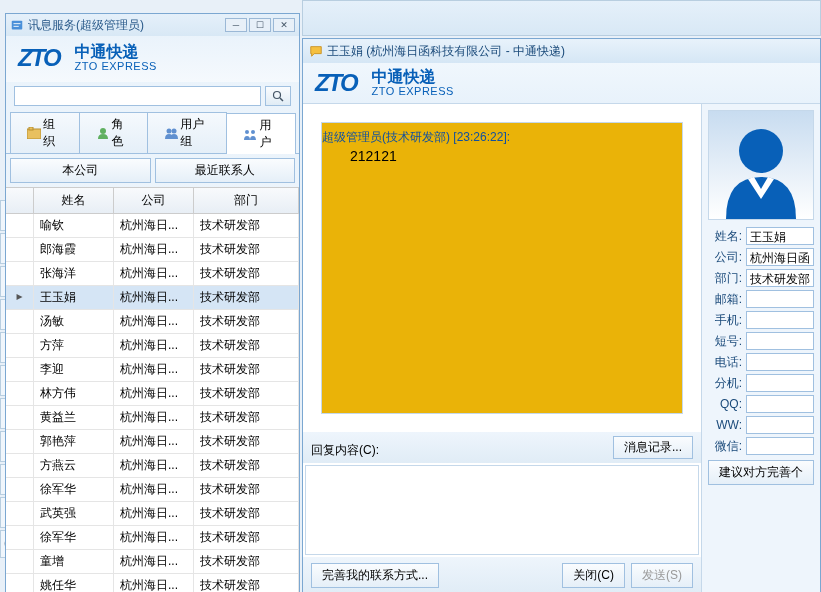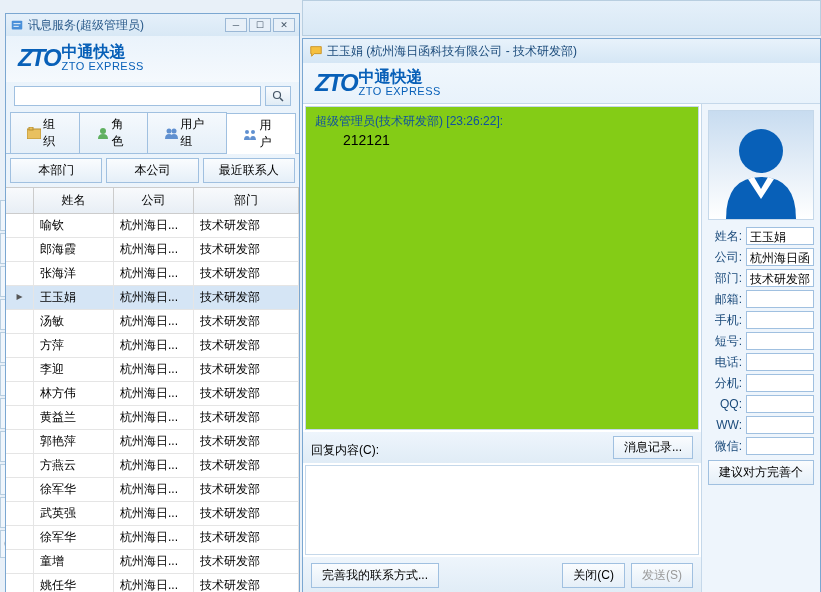--- a/index.html
+++ b/index.html
@@ -5,21 +5,21 @@
 *{box-sizing:border-box;margin:0;padding:0;font-family:"Microsoft YaHei","SimSun",sans-serif;font-size:12px;}
 body{background:#e8f0f8;overflow:hidden;width:821px;height:592px;position:relative;}
 .window{position:absolute;background:#fff;border:1px solid #7ba7d1;}
 .left-window{left:5px;top:13px;width:295px;height:592px;background:linear-gradient(#eaf3fb,#f0f6fc);}
 .titlebar{height:22px;background:linear-gradient(#e5f0fa,#d8e8f5);display:flex;align-items:center;padding:0 4px;}
 .titlebar-icon{width:14px;height:14px;margin-right:4px;}
 .title-text{color:#2a5a8a;flex:1;}
 .winbtns{display:flex;gap:2px;}
 .winbtn{width:22px;height:14px;border:1px solid #9bb8d6;background:#e8f0f8;display:flex;align-items:center;justify-content:center;font-size:9px;color:#456;}
 .logo-area{padding:8px 12px 10px;background:linear-gradient(#eaf3fb,#f5f9fd);}
-.logo{display:flex;align-items:center;gap:2px;}
+.logo{display:flex;align-items:center;gap:15px;}
 .logo-zto{font-size:24px;font-weight:bold;font-style:italic;color:#0860b8;letter-spacing:-2px;}
 .logo-cn{font-size:16px;font-weight:bold;color:#0860b8;line-height:1;}
 .logo-en{font-size:11px;color:#0860b8;letter-spacing:0.5px;}
 .search-row{padding:4px 8px;display:flex;gap:4px;}
 .search-input{flex:1;height:20px;border:1px solid #a0c0e0;padding:0 4px;background:#fff;}
 .search-btn{width:26px;height:20px;border:1px solid #a0c0e0;background:linear-gradient(#fafcfe,#e0ecf5);display:flex;align-items:center;justify-content:center;}
 .tabs{display:flex;padding:2px 4px 0;gap:0;border-bottom:1px solid #a0c0e0;}
 .tab{padding:3px 16px;border:1px solid #a0c0e0;border-bottom:none;background:linear-gradient(#f5f9fd,#e5eff8);display:flex;align-items:center;gap:2px;margin-right:-1px;}
 .tab.active{background:#fff;position:relative;top:1px;}
 .tab-icon{width:14px;height:12px;}
@@ -38,21 +38,21 @@
 .grid-row.selected{background:#d5e5f5;}
 .row-mark{width:28px;text-align:center;color:#555;}
 .left-strip{position:absolute;left:0;top:200px;width:22px;}
 .strip-item{padding:6px 2px;border:1px solid #b8cee0;background:#f0f6fc;margin-bottom:2px;text-align:center;color:#345;}
 .chat-window{left:302px;top:38px;width:519px;height:554px;}
 .chat-titlebar{height:24px;background:linear-gradient(#e8f2fb,#d5e6f5);display:flex;align-items:center;padding:0 6px;}
 .chat-title{color:#1a4a7a;}
 .chat-logo-area{padding:6px 12px;background:linear-gradient(#f0f7fd,#e8f2fb);border-bottom:1px solid #c5d8ea;}
 .chat-body{display:flex;height:490px;}
 .chat-main{width:400px;display:flex;flex-direction:column;border-right:1px solid #c5d8ea;}
-.chat-history{flex:1;background:#84cc16;padding:6px 9px;border:1px solid #c5d8ea;margin:2px;}
+.chat-history{flex:1;background:#eab308;padding:6px 0;border:1px solid #c5d8ea;margin:18px;}
 .hist-header{color:#1050a0;}
 .hist-msg{padding:2px 0 0 28px;font-size:14px;color:#000;}
 .reply-bar{display:flex;align-items:flex-end;padding:4px 8px;background:linear-gradient(#eef5fc,#e0ecf6);}
 .reply-label{flex:1;}
 .hist-btn{padding:2px 10px;border:1px solid #a0c0e0;background:linear-gradient(#fafcfe,#e5eff8);}
 .reply-input{height:90px;background:#fff;border:1px solid #c5d8ea;margin:2px;}
 .bottom-bar{display:flex;padding:6px 8px;gap:6px;background:linear-gradient(#eef5fc,#e0ecf6);}
 .btn{padding:3px 10px;border:1px solid #a0c0e0;background:linear-gradient(#fafcfe,#e5eff8);}
 .btn.disabled{color:#999;}
 .spacer{flex:1;}
@@ -144,21 +144,20 @@
         <span class="tab-icon"><svg width="14" height="12" viewBox="0 0 14 12">
             <circle cx="4" cy="4" r="2" fill="#6090d0"></circle>
             <circle cx="10" cy="4" r="2" fill="#6090d0"></circle>
             <path d="M1 12 Q1 8 4 8 Q7 8 7 12" fill="#6090d0"></path>
             <path d="M7 12 Q7 8 10 8 Q13 8 13 12" fill="#6090d0"></path>
           </svg></span>
         <span>用户</span>
       </div>
     </div>
   <div class="subtabs" id="subtabs">
-      <div class="subtab">本部门</div>
       <div class="subtab">本公司</div>
       <div class="subtab">最近联系人</div>
     </div>
   <div class="grid">
     <div class="grid-header">
       <div class="col-mark"></div>
       <div class="col-name">姓名</div>
       <div class="col-company">公司</div>
       <div class="col-dept">部门</div>
     </div>
@@ -267,21 +266,21 @@
         </div>
       </div>
   </div>
 </div>
 
 <div class="window chat-window">
   <div class="chat-titlebar">
     <svg width="14" height="14" viewBox="0 0 16 16" style="margin-right:4px">
         <path d="M2 3h12v8H6l-3 3V11H2z" fill="#f5c040" stroke="#c89020"></path>
       </svg>
-    <span class="chat-title">王玉娟 (杭州海日函科技有限公司 - 技术研发部)</span>
+    <span class="chat-title">王玉娟 (杭州海日函科技有限公司 - 中通快递)</span>
   </div>
   <div class="chat-logo-area">
     <div class="logo">
       <span class="logo-zto">ZTO</span>
       <div>
         <div class="logo-cn">中通快递</div>
         <div class="logo-en">ZTO EXPRESS</div>
       </div>
     </div>
   </div>

